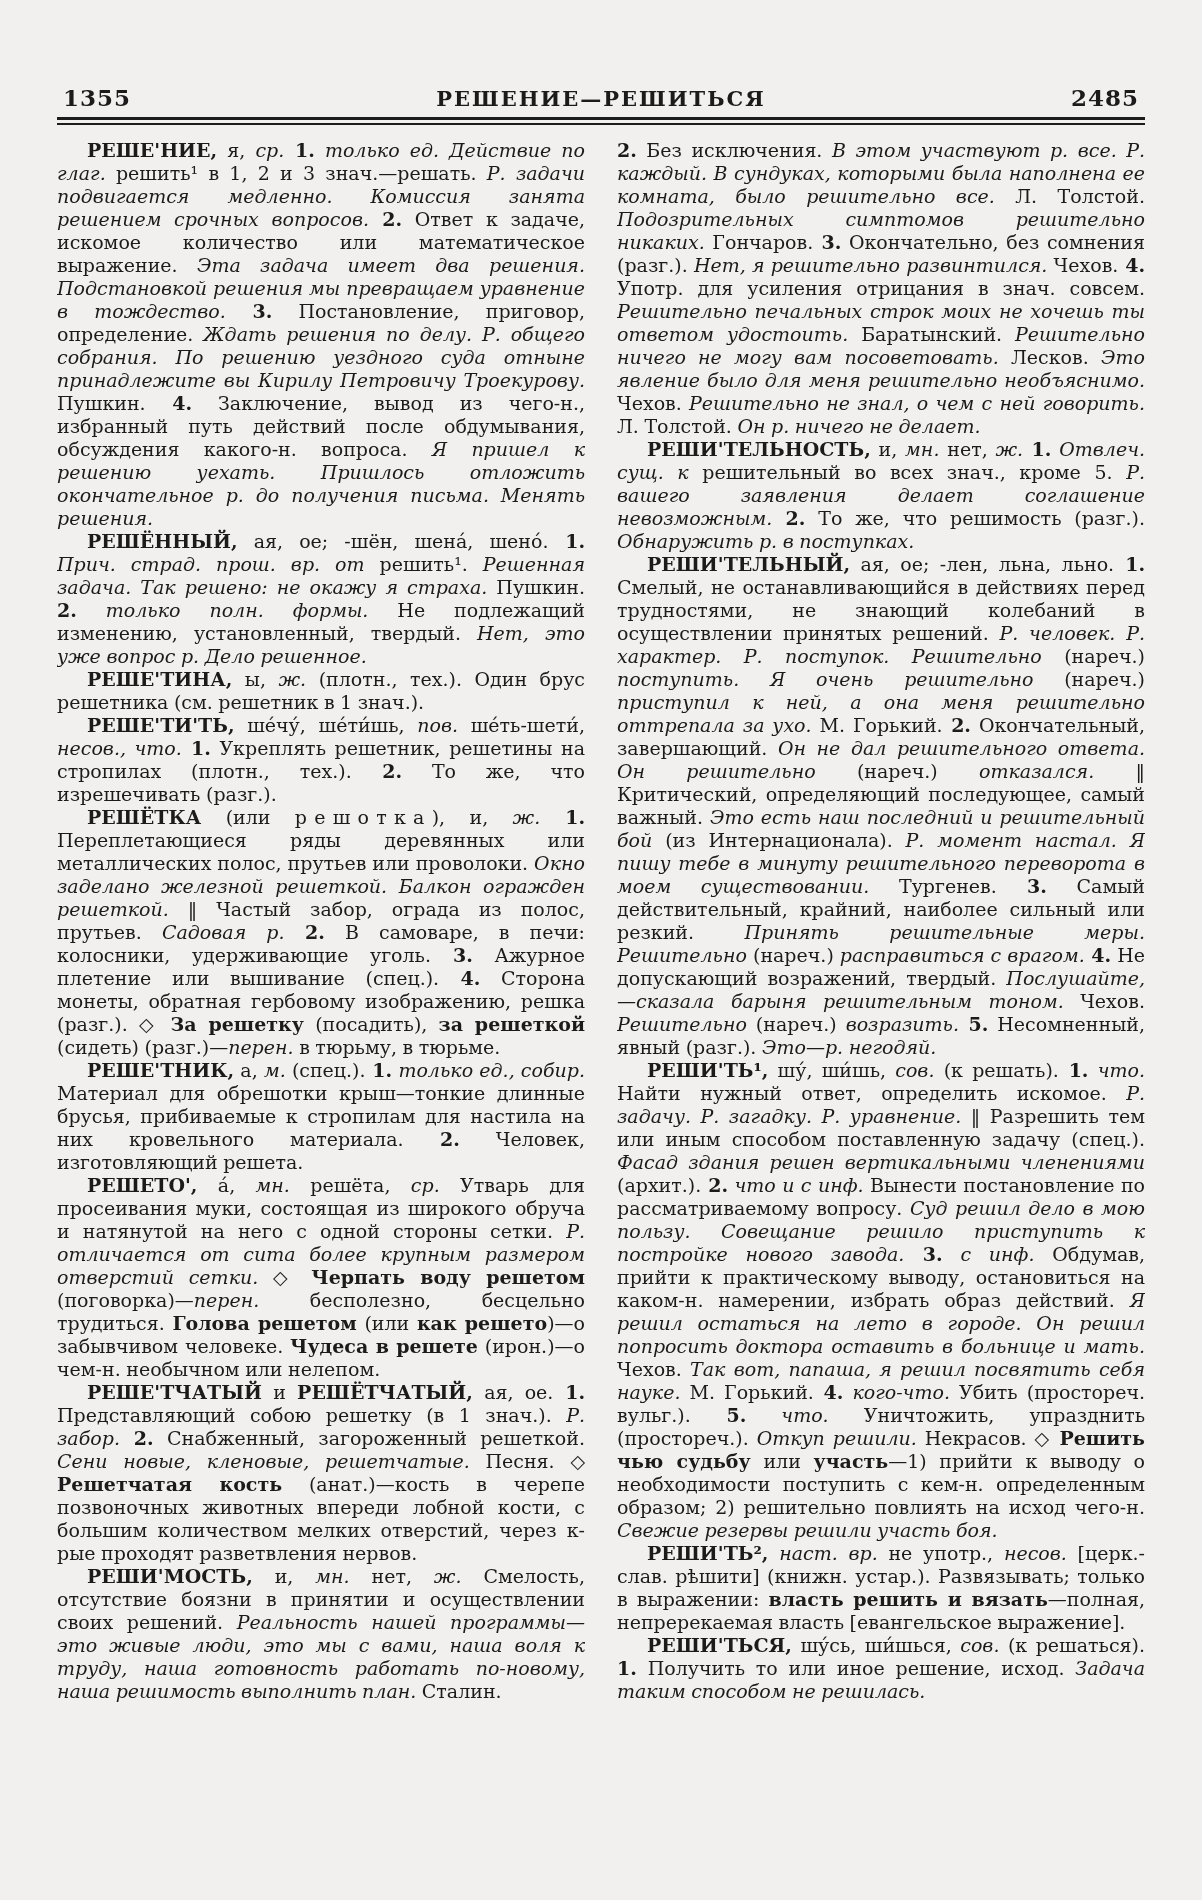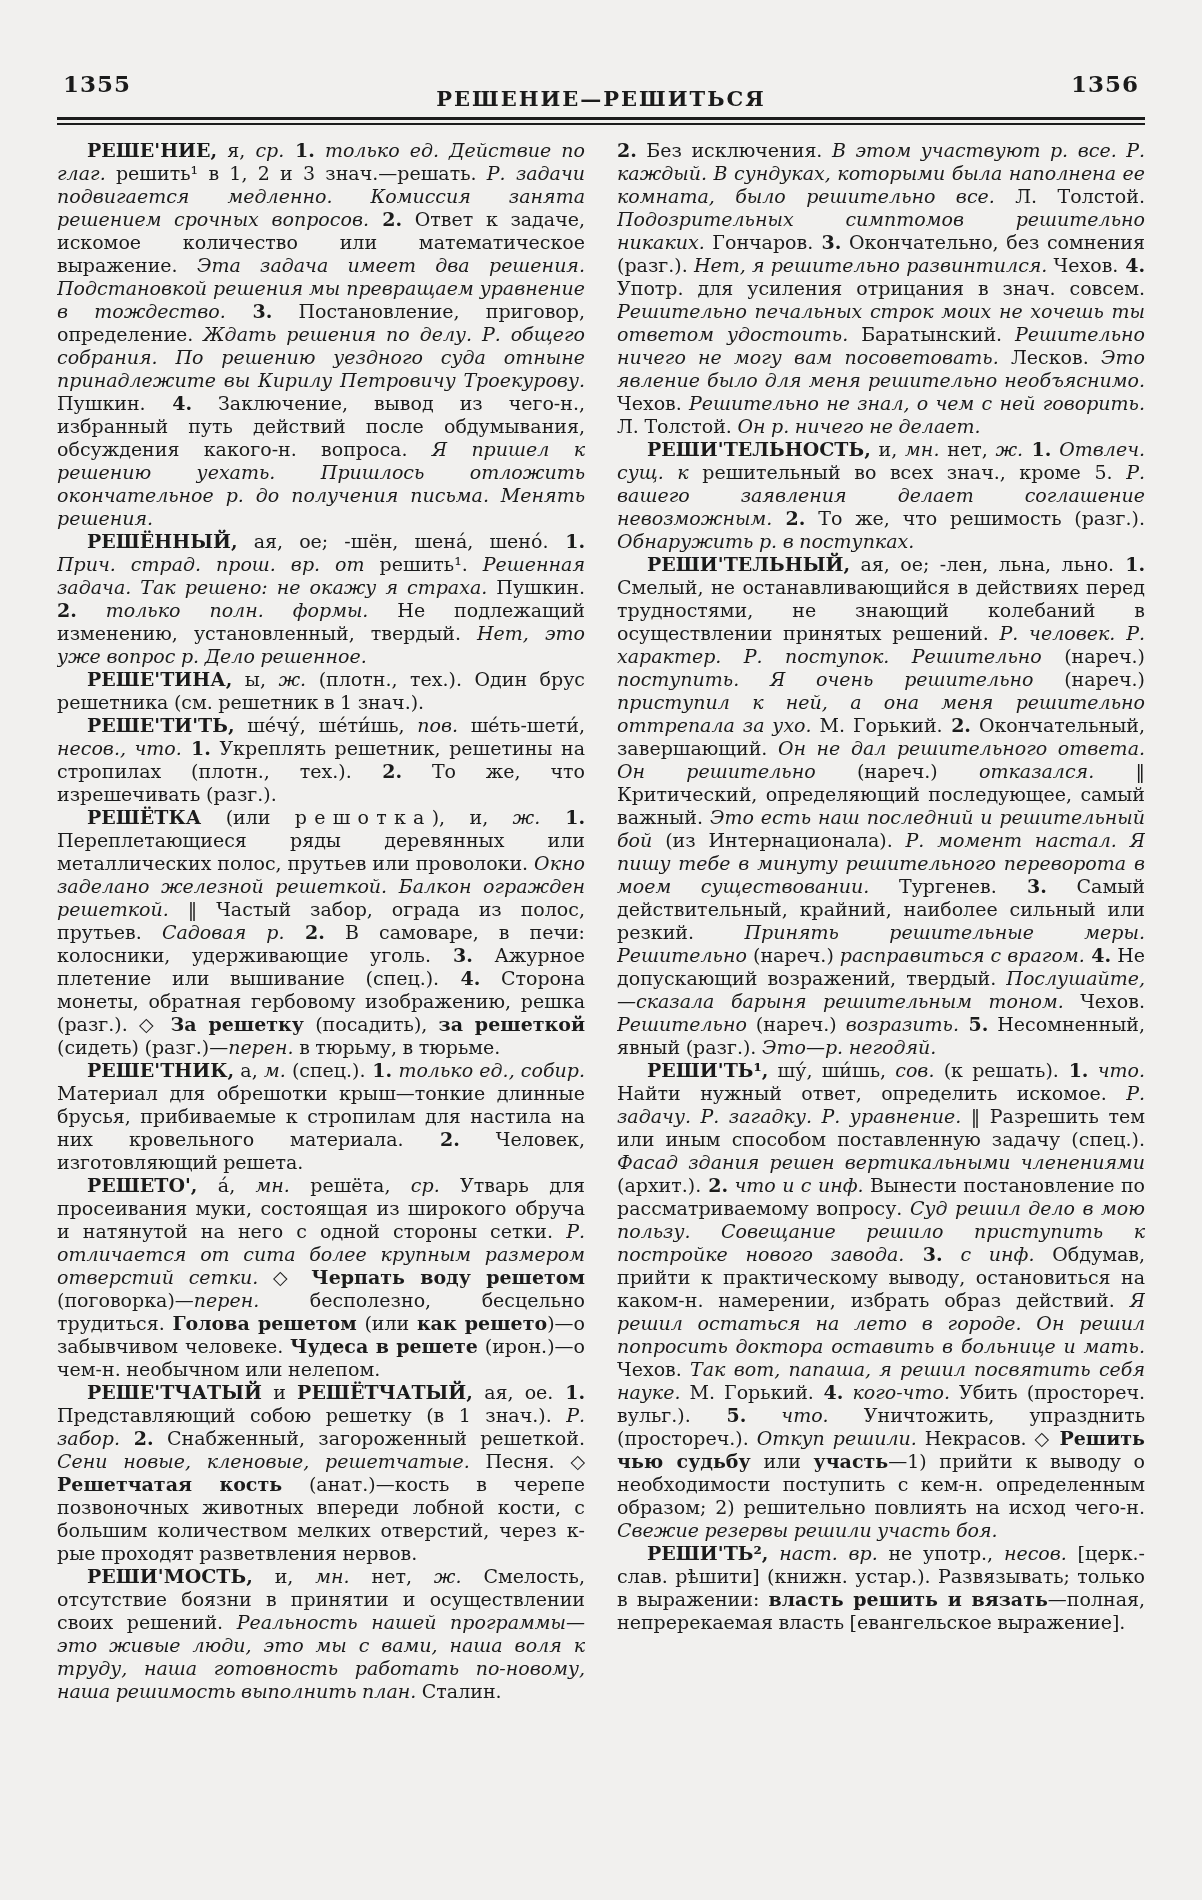--- a/index.html
+++ b/index.html
@@ -11,21 +11,21 @@
     overflow: hidden;
   }
   .page {
     width: 1202px; height: 1900px;
     box-sizing: border-box;
     padding: 70px 57px 30px 57px;
     overflow: hidden;
   }
   .header {
     display: flex;
-    align-items: flex-start;
+    align-items: flex-end;
     justify-content: space-between;
     padding: 0 6px 6px 6px;
   }
   .pagenum {
     font-weight: bold;
     font-size: 23px;
     letter-spacing: 1px;
   }
   .running-head {
     font-weight: bold;
@@ -67,36 +67,37 @@
   .seg-i { font-style: italic; }
   .seg-sp { letter-spacing: 0.38em; }
 </style>
 </head>
 <body>
 
 <div class="page">
   <div class="header">
     <span class="pagenum">1355</span>
     <span class="running-head">РЕШЕНИЕ—РЕШИТЬСЯ</span>
-    <span class="pagenum">1356</span>
+    <span class="pagenum">2485</span>
   </div>
   <div class="rule"></div>
   <div class="columns">
     <div class="col">
         <p class="entry"><span class="seg-b">РЕШЕ'НИЕ,</span><span class="seg-r"> я, </span><span class="seg-i">ср.</span><span class="seg-b"> 1.</span><span class="seg-i"> только ед. Действие по глаг.</span><span class="seg-r"> решить¹ в 1, 2 и 3 знач.—решать. </span><span class="seg-i">Р. задачи подвигается медленно. Комиссия занята решением срочных вопросов.</span><span class="seg-b"> 2.</span><span class="seg-r"> Ответ к задаче, искомое количество или математическое выражение. </span><span class="seg-i">Эта задача имеет два решения. Подстановкой решения мы превращаем уравнение в тождество.</span><span class="seg-b"> 3.</span><span class="seg-r"> Постановление, приговор, определение. </span><span class="seg-i">Ждать решения по делу. Р. общего собрания. По решению уездного суда отныне принадлежите вы Кирилу Петровичу Троекурову.</span><span class="seg-r"> Пушкин.</span><span class="seg-b"> 4.</span><span class="seg-r"> Заключение, вывод из чего-н., избранный путь действий после обдумывания, обсуждения какого-н. вопроса. </span><span class="seg-i">Я пришел к решению уехать. Пришлось отложить окончательное р. до получения письма. Менять решения.</span></p>
         <p class="entry"><span class="seg-b">РЕШЁННЫЙ,</span><span class="seg-r"> ая, ое; -шён, шена́, шено́.</span><span class="seg-b"> 1.</span><span class="seg-i"> Прич. страд. прош. вр. от</span><span class="seg-r"> решить¹. </span><span class="seg-i">Решенная задача. Так решено: не окажу я страха.</span><span class="seg-r"> Пушкин.</span><span class="seg-b"> 2.</span><span class="seg-i"> только полн. формы.</span><span class="seg-r"> Не подлежащий изменению, установленный, твердый. </span><span class="seg-i">Нет, это уже вопрос р. Дело решенное.</span></p>
         <p class="entry"><span class="seg-b">РЕШЕ'ТИНА,</span><span class="seg-r"> ы, </span><span class="seg-i">ж.</span><span class="seg-r"> (плотн., тех.). Один брус решетника (см. решетник в 1 знач.).</span></p>
         <p class="entry"><span class="seg-b">РЕШЕ'ТИ'ТЬ,</span><span class="seg-r"> ше́чу́, ше́ти́шь, </span><span class="seg-i">пов.</span><span class="seg-r"> ше́ть-шети́, </span><span class="seg-i">несов., что.</span><span class="seg-b"> 1.</span><span class="seg-r"> Укреплять решетник, решетины на стропилах (плотн., тех.).</span><span class="seg-b"> 2.</span><span class="seg-r"> То же, что изрешечивать (разг.).</span></p>
         <p class="entry"><span class="seg-b">РЕШЁТКА</span><span class="seg-r"> (или </span><span class="seg-sp">решотка</span><span class="seg-r">), и, </span><span class="seg-i">ж.</span><span class="seg-b"> 1.</span><span class="seg-r"> Переплетающиеся ряды деревянных или металлических полос, прутьев или проволоки. </span><span class="seg-i">Окно заделано железной решеткой. Балкон огражден решеткой.</span><span class="seg-r"> ‖ Частый забор, ограда из полос, прутьев. </span><span class="seg-i">Садовая р.</span><span class="seg-b"> 2.</span><span class="seg-r"> В самоваре, в печи: колосники, удерживающие уголь.</span><span class="seg-b"> 3.</span><span class="seg-r"> Ажурное плетение или вышивание (спец.).</span><span class="seg-b"> 4.</span><span class="seg-r"> Сторона монеты, обратная гербовому изображению, решка (разг.). ◇ </span><span class="seg-b">За решетку</span><span class="seg-r"> (посадить), </span><span class="seg-b">за решеткой</span><span class="seg-r"> (сидеть) (разг.)—</span><span class="seg-i">перен.</span><span class="seg-r"> в тюрьму, в тюрьме.</span></p>
         <p class="entry"><span class="seg-b">РЕШЕ'ТНИК,</span><span class="seg-r"> а, </span><span class="seg-i">м.</span><span class="seg-r"> (спец.).</span><span class="seg-b"> 1.</span><span class="seg-i"> только ед., собир.</span><span class="seg-r"> Материал для обрешотки крыш—тонкие длинные брусья, прибиваемые к стропилам для настила на них кровельного материала.</span><span class="seg-b"> 2.</span><span class="seg-r"> Человек, изготовляющий решета.</span></p>
         <p class="entry"><span class="seg-b">РЕШЕТО',</span><span class="seg-r"> а́, </span><span class="seg-i">мн.</span><span class="seg-r"> решёта, </span><span class="seg-i">ср.</span><span class="seg-r"> Утварь для просеивания муки, состоящая из широкого обруча и натянутой на него с одной стороны сетки. </span><span class="seg-i">Р. отличается от сита более крупным размером отверстий сетки.</span><span class="seg-r"> ◇ </span><span class="seg-b">Черпать воду решетом</span><span class="seg-r"> (поговорка)—</span><span class="seg-i">перен.</span><span class="seg-r"> бесполезно, бесцельно трудиться. </span><span class="seg-b">Голова решетом</span><span class="seg-r"> (или </span><span class="seg-b">как решето</span><span class="seg-r">)—о забывчивом человеке. </span><span class="seg-b">Чудеса в решете</span><span class="seg-r"> (ирон.)—о чем-н. необычном или нелепом.</span></p>
         <p class="entry"><span class="seg-b">РЕШЕ'ТЧАТЫЙ</span><span class="seg-r"> и </span><span class="seg-b">РЕШЁТЧАТЫЙ,</span><span class="seg-r"> ая, ое.</span><span class="seg-b"> 1.</span><span class="seg-r"> Представляющий собою решетку (в 1 знач.). </span><span class="seg-i">Р. забор.</span><span class="seg-b"> 2.</span><span class="seg-r"> Снабженный, загороженный решеткой. </span><span class="seg-i">Сени новые, кленовые, решетчатые.</span><span class="seg-r"> Песня. ◇ </span><span class="seg-b">Решетчатая кость</span><span class="seg-r"> (анат.)—кость в черепе позвоночных животных впереди лобной кости, с большим количеством мелких отверстий, через к-рые проходят разветвления нервов.</span></p>
         <p class="entry"><span class="seg-b">РЕШИ'МОСТЬ,</span><span class="seg-r"> и, </span><span class="seg-i">мн.</span><span class="seg-r"> нет, </span><span class="seg-i">ж.</span><span class="seg-r"> Смелость, отсутствие боязни в принятии и осуществлении своих решений. </span><span class="seg-i">Реальность нашей программы—это живые люди, это мы с вами, наша воля к труду, наша готовность работать по-новому, наша решимость выполнить план.</span><span class="seg-r"> Сталин.</span></p>
       </div>
     <div class="col">
         <p class="entry noindent"><span class="seg-b">2.</span><span class="seg-r"> Без исключения. </span><span class="seg-i">В этом участвуют р. все. Р. каждый. В сундуках, которыми была наполнена ее комната, было решительно все.</span><span class="seg-r"> Л. Толстой. </span><span class="seg-i">Подозрительных симптомов решительно никаких.</span><span class="seg-r"> Гончаров.</span><span class="seg-b"> 3.</span><span class="seg-r"> Окончательно, без сомнения (разг.). </span><span class="seg-i">Нет, я решительно развинтился.</span><span class="seg-r"> Чехов.</span><span class="seg-b"> 4.</span><span class="seg-r"> Употр. для усиления отрицания в знач. совсем. </span><span class="seg-i">Решительно печальных строк моих не хочешь ты ответом удостоить.</span><span class="seg-r"> Баратынский. </span><span class="seg-i">Решительно ничего не могу вам посоветовать.</span><span class="seg-r"> Лесков. </span><span class="seg-i">Это явление было для меня решительно необъяснимо.</span><span class="seg-r"> Чехов. </span><span class="seg-i">Решительно не знал, о чем с ней говорить.</span><span class="seg-r"> Л. Толстой. </span><span class="seg-i">Он р. ничего не делает.</span></p>
         <p class="entry"><span class="seg-b">РЕШИ'ТЕЛЬНОСТЬ,</span><span class="seg-r"> и, </span><span class="seg-i">мн.</span><span class="seg-r"> нет, </span><span class="seg-i">ж.</span><span class="seg-b"> 1.</span><span class="seg-i"> Отвлеч. сущ. к</span><span class="seg-r"> решительный во всех знач., кроме 5. </span><span class="seg-i">Р. вашего заявления делает соглашение невозможным.</span><span class="seg-b"> 2.</span><span class="seg-r"> То же, что решимость (разг.). </span><span class="seg-i">Обнаружить р. в поступках.</span></p>
         <p class="entry"><span class="seg-b">РЕШИ'ТЕЛЬНЫЙ,</span><span class="seg-r"> ая, ое; -лен, льна, льно.</span><span class="seg-b"> 1.</span><span class="seg-r"> Смелый, не останавливающийся в действиях перед трудностями, не знающий колебаний в осуществлении принятых решений. </span><span class="seg-i">Р. человек. Р. характер. Р. поступок. Решительно</span><span class="seg-r"> (нареч.) </span><span class="seg-i">поступить. Я очень решительно</span><span class="seg-r"> (нареч.) </span><span class="seg-i">приступил к ней, а она меня решительно оттрепала за ухо.</span><span class="seg-r"> М. Горький.</span><span class="seg-b"> 2.</span><span class="seg-r"> Окончательный, завершающий. </span><span class="seg-i">Он не дал решительного ответа. Он решительно</span><span class="seg-r"> (нареч.) </span><span class="seg-i">отказался.</span><span class="seg-r"> ‖ Критический, определяющий последующее, самый важный. </span><span class="seg-i">Это есть наш последний и решительный бой</span><span class="seg-r"> (из Интернационала). </span><span class="seg-i">Р. момент настал. Я пишу тебе в минуту решительного переворота в моем существовании.</span><span class="seg-r"> Тургенев.</span><span class="seg-b"> 3.</span><span class="seg-r"> Самый действительный, крайний, наиболее сильный или резкий. </span><span class="seg-i">Принять решительные меры. Решительно</span><span class="seg-r"> (нареч.) </span><span class="seg-i">расправиться с врагом.</span><span class="seg-b"> 4.</span><span class="seg-r"> Не допускающий возражений, твердый. </span><span class="seg-i">Послушайте,—сказала барыня решительным тоном.</span><span class="seg-r"> Чехов. </span><span class="seg-i">Решительно</span><span class="seg-r"> (нареч.) </span><span class="seg-i">возразить.</span><span class="seg-b"> 5.</span><span class="seg-r"> Несомненный, явный (разг.). </span><span class="seg-i">Это—р. негодяй.</span></p>
         <p class="entry"><span class="seg-b">РЕШИ'ТЬ¹,</span><span class="seg-r"> шу́, ши́шь, </span><span class="seg-i">сов.</span><span class="seg-r"> (к решать).</span><span class="seg-b"> 1.</span><span class="seg-i"> что.</span><span class="seg-r"> Найти нужный ответ, определить искомое. </span><span class="seg-i">Р. задачу. Р. загадку. Р. уравнение.</span><span class="seg-r"> ‖ Разрешить тем или иным способом поставленную задачу (спец.). </span><span class="seg-i">Фасад здания решен вертикальными членениями</span><span class="seg-r"> (архит.).</span><span class="seg-b"> 2.</span><span class="seg-i"> что и с инф.</span><span class="seg-r"> Вынести постановление по рассматриваемому вопросу. </span><span class="seg-i">Суд решил дело в мою пользу. Совещание решило приступить к постройке нового завода.</span><span class="seg-b"> 3.</span><span class="seg-i"> с инф.</span><span class="seg-r"> Обдумав, прийти к практическому выводу, остановиться на каком-н. намерении, избрать образ действий. </span><span class="seg-i">Я решил остаться на лето в городе. Он решил попросить доктора оставить в больнице и мать.</span><span class="seg-r"> Чехов. </span><span class="seg-i">Так вот, папаша, я решил посвятить себя науке.</span><span class="seg-r"> М. Горький.</span><span class="seg-b"> 4.</span><span class="seg-i"> кого-что.</span><span class="seg-r"> Убить (простореч. вульг.).</span><span class="seg-b"> 5.</span><span class="seg-i"> что.</span><span class="seg-r"> Уничтожить, упразднить (простореч.). </span><span class="seg-i">Откуп решили.</span><span class="seg-r"> Некрасов. ◇ </span><span class="seg-b">Решить чью судьбу</span><span class="seg-r"> или </span><span class="seg-b">участь</span><span class="seg-r">—1) прийти к выводу о необходимости поступить с кем-н. определенным образом; 2) решительно повлиять на исход чего-н. </span><span class="seg-i">Свежие резервы решили участь боя.</span></p>
         <p class="entry"><span class="seg-b">РЕШИ'ТЬ²,</span><span class="seg-i"> наст. вр.</span><span class="seg-r"> не употр., </span><span class="seg-i">несов.</span><span class="seg-r"> [церк.-слав. рѣшити] (книжн. устар.). Развязывать; только в выражении: </span><span class="seg-b">власть решить и вязать</span><span class="seg-r">—полная, непререкаемая власть [евангельское выражение].</span></p>
+        <p class="entry"><span class="seg-b">РЕШИ'ТЬСЯ,</span><span class="seg-r"> шу́сь, ши́шься, </span><span class="seg-i">сов.</span><span class="seg-r"> (к решаться).</span><span class="seg-b"> 1.</span><span class="seg-r"> Получить то или иное решение, исход. </span><span class="seg-i">Задача таким способом не решилась.</span></p>
       </div>
   </div>
 </div>
 
 </body></html>

